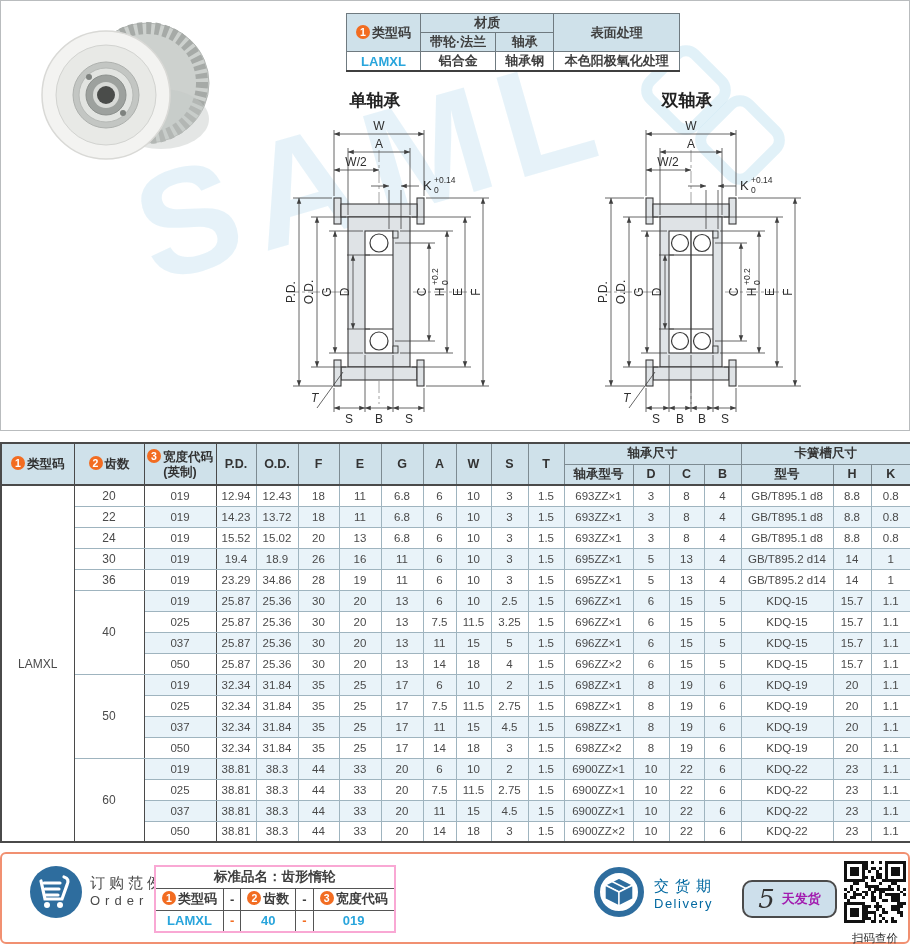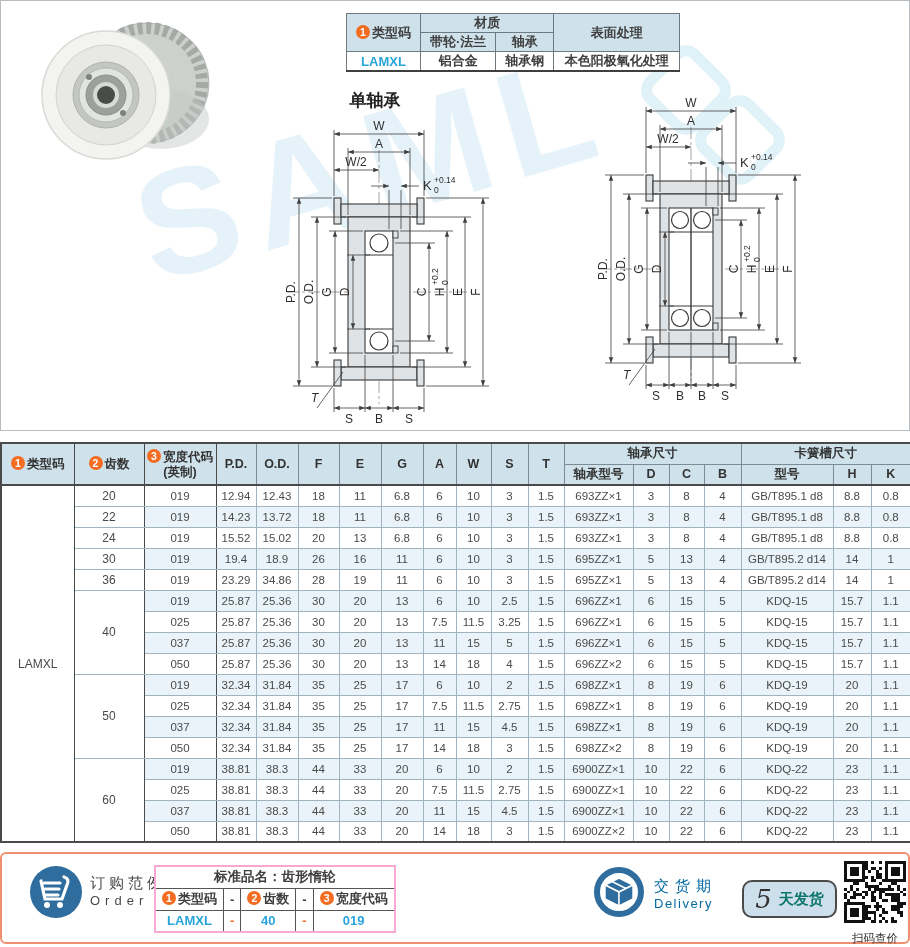--- a/index.html
+++ b/index.html
@@ -50,21 +50,21 @@
   .example-table { position: absolute; left: 152px; top: 11px; border-collapse: collapse; font-size: 13px; border: 2px solid #f9a8d4; background: #fff; }
   .example-table td { border: 1px solid #555; text-align: center; height: 22px; padding: 0 6px; font-weight: bold; white-space: nowrap; }
   .example-table .title-row td { font-size: 13.5px; }
   .orange-dash { color: #f26c21; font-weight: bold; }
   .delivery-icon { left: 592px; top: 13px; width: 50px; height: 50px; background: #fff; border: 6px solid #2e6d9e; }
   .delivery-text { position: absolute; left: 652px; top: 23px; color: #0369a1; }
   .delivery-text .cn { font-size: 15px; letter-spacing: 6px; }
   .delivery-text .en { font-size: 13px; letter-spacing: 1.5px; }
   .delivery-badge { position: absolute; left: 740px; top: 26px; width: 95px; height: 38px; background: #cddfeb; border: 2px solid #4a4a4a; border-radius: 10px; display: flex; align-items: center; justify-content: center; gap: 7px; }
   .delivery-badge .days { font-size: 26px; font-style: italic; font-family: "DejaVu Serif", serif; color: #333; }
-  .delivery-badge .unit { font-size: 15px; font-weight: bold; color: #0f766e; }
+  .delivery-badge .unit { font-size: 13px; font-weight: bold; color: #a21caf; }
   .qr-wrap { position: absolute; left: 842px; top: 7px; width: 62px; text-align: center; }
   .qr-caption { font-size: 11.5px; margin-top: 4px; color: #333; white-space: nowrap; }
 </style>
 </head>
 <body>
 
 <svg width="0" height="0" style="position:absolute">
   <defs>
     <marker id="arr" viewBox="0 0 10 10" refX="9" refY="5" markerWidth="8" markerHeight="8" orient="auto-start-reverse">
       <path d="M0,1.5 L9,5 L0,8.5 z" fill="#3f3f3f"></path>
@@ -212,20 +212,21 @@
       </g>
       <text x="120" y="311" text-anchor="middle">S</text>
       <text x="150" y="311" text-anchor="middle">B</text>
       <text x="180" y="311" text-anchor="middle" font-style="italic" visibility="hidden">T</text>
       <text x="180" y="311" text-anchor="middle">S</text>
       <text x="82" y="290" font-style="italic">T</text>
     </svg>
   </div>
 
   <div class="diagram right">
+    <div class="diagram-title">双轴承</div>
     <svg width="292" height="316" viewBox="0 0 292 316" font-size="12">
       <line x1="58" y1="180" x2="242" y2="180" stroke="#8a8a8a" stroke-width=".8" stroke-dasharray="12 3 3 3"></line>
       <line x1="150" y1="38" x2="150" y2="292" stroke="#8a8a8a" stroke-width=".8" stroke-dasharray="12 3 3 3"></line>
       <g fill="#dfe3e6" stroke="#3a3a3a" stroke-width="1.1">
         <rect x="105" y="86" width="7" height="26"></rect>
           <rect x="188" y="86" width="7" height="26"></rect>
         <rect x="112" y="92" width="76" height="13"></rect>
         <rect x="119" y="105" width="62" height="150"></rect>
         <rect x="112" y="255" width="76" height="13"></rect>
         <rect x="105" y="248" width="7" height="26"></rect>

